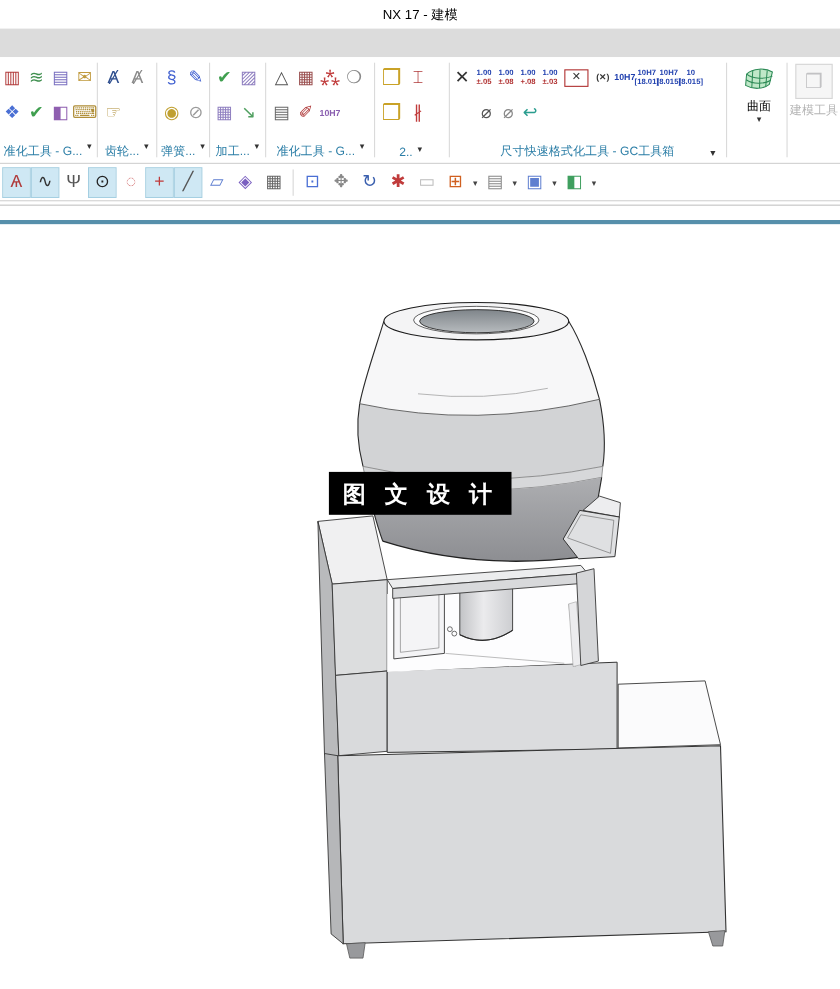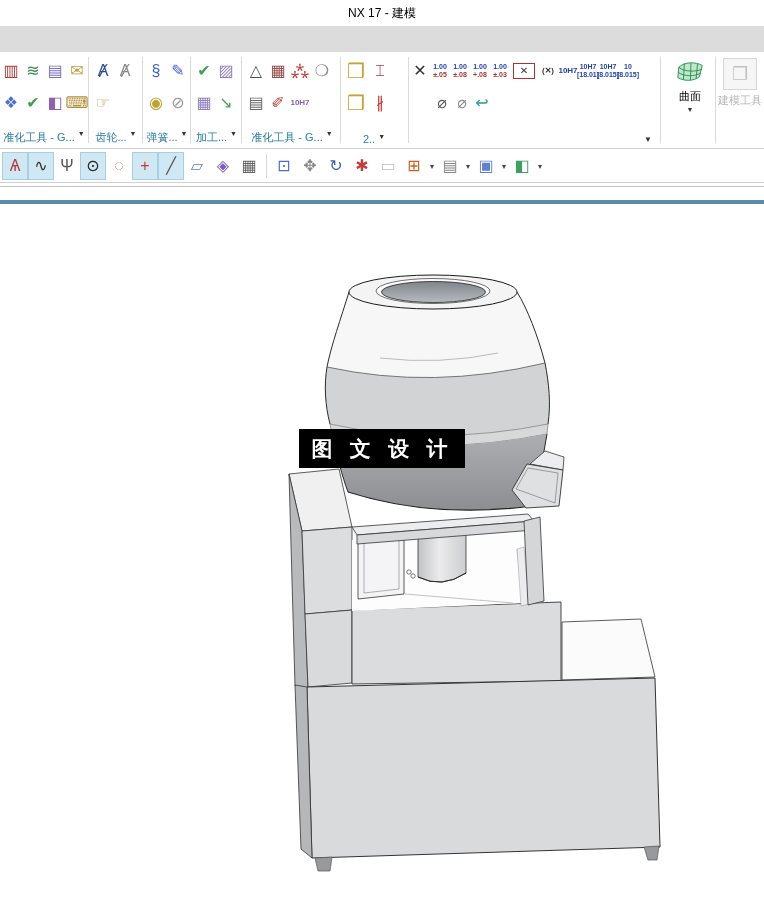--- a/index.html
+++ b/index.html
@@ -208,20 +208,23 @@
           <i>10</i>
           <b>[8.015]</b>
         </span>
       </div>
     <div class="rrow rrow2">
         <span class="tb-gap"></span>
         <span class="tbi" style="color: rgb(85, 85, 85);">⌀</span>
         <span class="tbi" style="color: rgb(136, 136, 136);">⌀</span>
         <span class="tbi" style="color: rgb(42, 157, 143);">↩</span>
       </div>
+    <div class="rlabel">
+      <span>尺寸快速格式化工具 - GC工具箱</span>
+    </div>
     <span class="gc-dd">▼</span>
   </div>
 
   <div class="bigbtn" style="left:662px;width:56px">
     <span class="iconbox">
       <svg width="32" height="26" viewBox="0 0 32 26">
         <g fill="#bfe8c8" stroke="#2e8b57" stroke-width="1">
           <path d="M4,8 C10,2 22,2 29,6 L26,18 C20,23 10,23 3,19 Z"></path>
           <path d="M4,8 C10,13 22,13 29,10" fill="none"></path>
           <path d="M3.5,13.5 C10,18 21,18 27.5,14" fill="none"></path>

